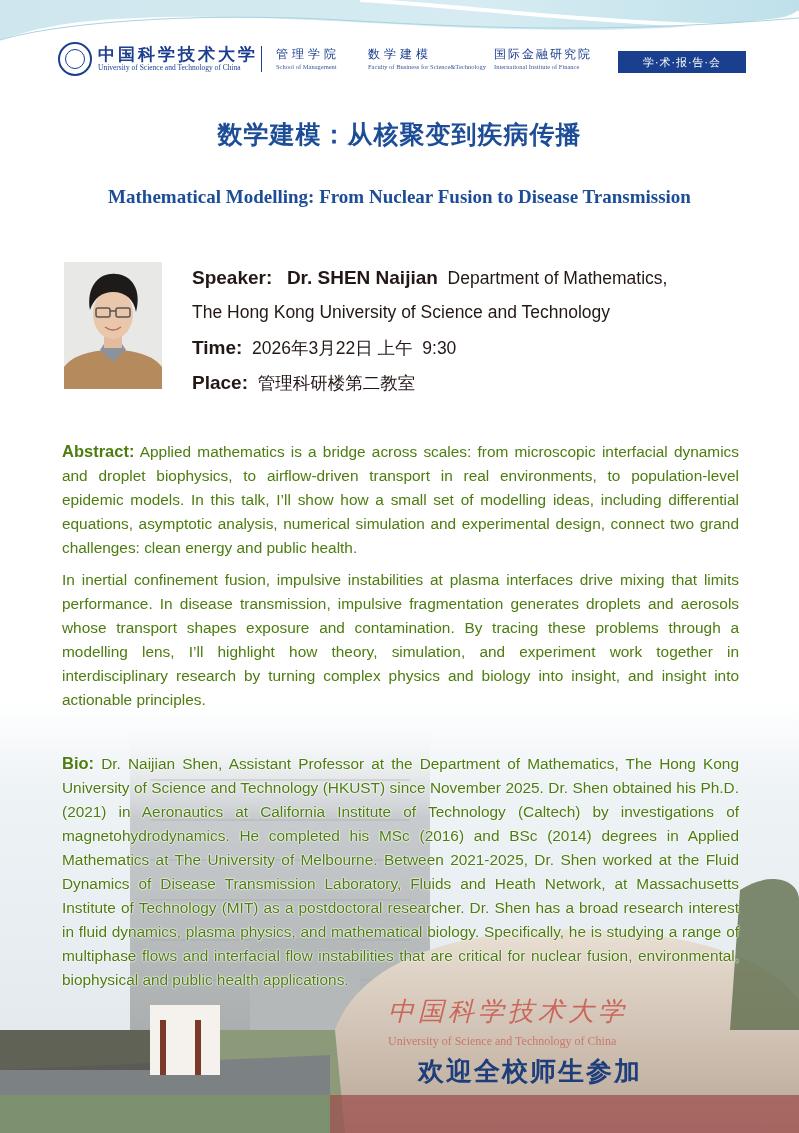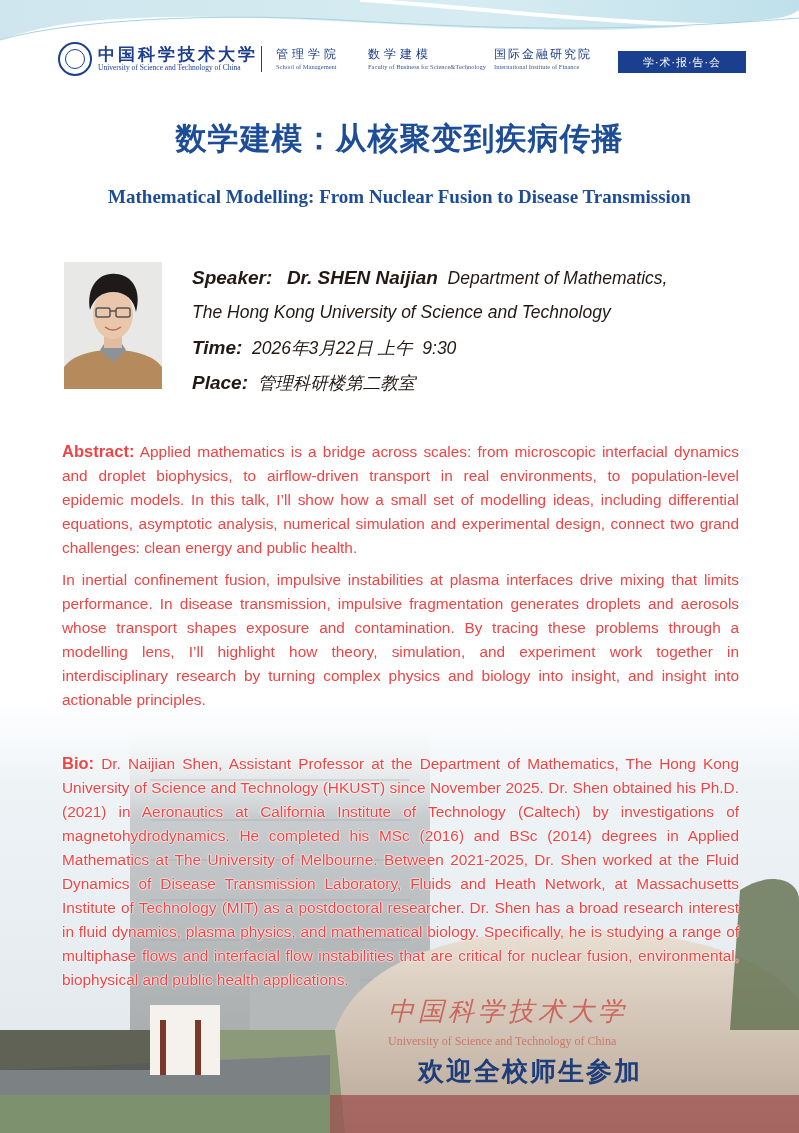--- a/index.html
+++ b/index.html
@@ -15,29 +15,29 @@
   .ustc-text { margin-left:6px; }
   .ustc-cn { font-family:"DejaVu Serif",serif; font-weight:bold; color:#1c3f8f; font-size:17px; letter-spacing:3px; line-height:18px; }
   .ustc-en { font-family:"Liberation Serif",serif; color:#1c3f8f; font-size:7.5px; line-height:10px; }
   .sep { position:absolute; left:203px; top:6px; width:1px; height:26px; background:#1c3f8f; }
   .school { position:absolute; top:6px; text-align:left; }
   .school .cn { font-family:Liberation Sans, sans-serif; color:#1c3f8f; font-size:12px; letter-spacing:4px; line-height:16px; }
   .school .en { font-family:"Liberation Serif",serif; color:#3a5a9a; font-size:6.5px; line-height:10px; white-space:nowrap; }
   .badge { position:absolute; left:560px; top:11px; width:128px; height:22px; background:#1a3f8e; color:#ffffff;
            font-family:"DejaVu Sans",sans-serif; font-size:11px; display:flex; align-items:center; justify-content:center; letter-spacing:1px; }
   .title-cn { position:absolute; left:0; width:799px; top:118px; text-align:center; font-family:"DejaVu Serif",serif;
-              font-weight:bold; font-size:31px; color:#1c4d96; letter-spacing:1px; }
+              font-weight:bold; font-size:25px; color:#1c4d96; letter-spacing:1px; }
   .title-en { position:absolute; left:0; width:799px; top:186px; text-align:center; font-family:"Liberation Serif",serif;
               font-weight:bold; font-size:19px; color:#1c4d96; }
   .photo { position:absolute; left:64px; top:262px; width:98px; height:127px; background:#e6e6e4; overflow:hidden; }
-  .info { position:absolute; left:192px; top:260px; width:570px; font-family:"Liberation Sans",sans-serif; color:#231815;font-style:italic; }
+  .info { position:absolute; left:192px; top:260px; width:570px; font-family:"Liberation Sans",sans-serif; color:#231815; }
   .info .line { height:35px; line-height:35px; font-size:17.5px; white-space:nowrap; }
   .info b { font-weight:bold; font-size:19px; }
   .para { position:absolute; left:62px; width:677px; font-family:"Liberation Sans",sans-serif; font-size:15.4px;
-          line-height:24px; text-align:justify; color:#ef4444; }
+          line-height:24px; text-align:justify; color:#4d7c0f; }
   .para b { font-weight:bold; font-size:16.5px; }
   .abs1 { top:439px; }
   .abs2 { top:568px; }
   .bio { top:751px; text-shadow:0 0 2px #fff, 0 0 2px #fff, 0 0 1px #fff; }
   .welcome { position:absolute; left:418px; top:1054px; font-family:"DejaVu Serif",serif; font-weight:bold; font-size:26px;
              color:#1d3e7a; letter-spacing:2px; }
   .stone-cn { position:absolute; left:388px; top:994px; font-family:"DejaVu Serif",serif; font-size:26px; color:#c8463d; opacity:0.75; letter-spacing:4px; font-style:italic; }
   .stone-en { position:absolute; left:388px; top:1034px; font-family:"Liberation Serif",serif; font-size:12px; color:#c8463d; opacity:0.6; }
 </style>
 </head>

